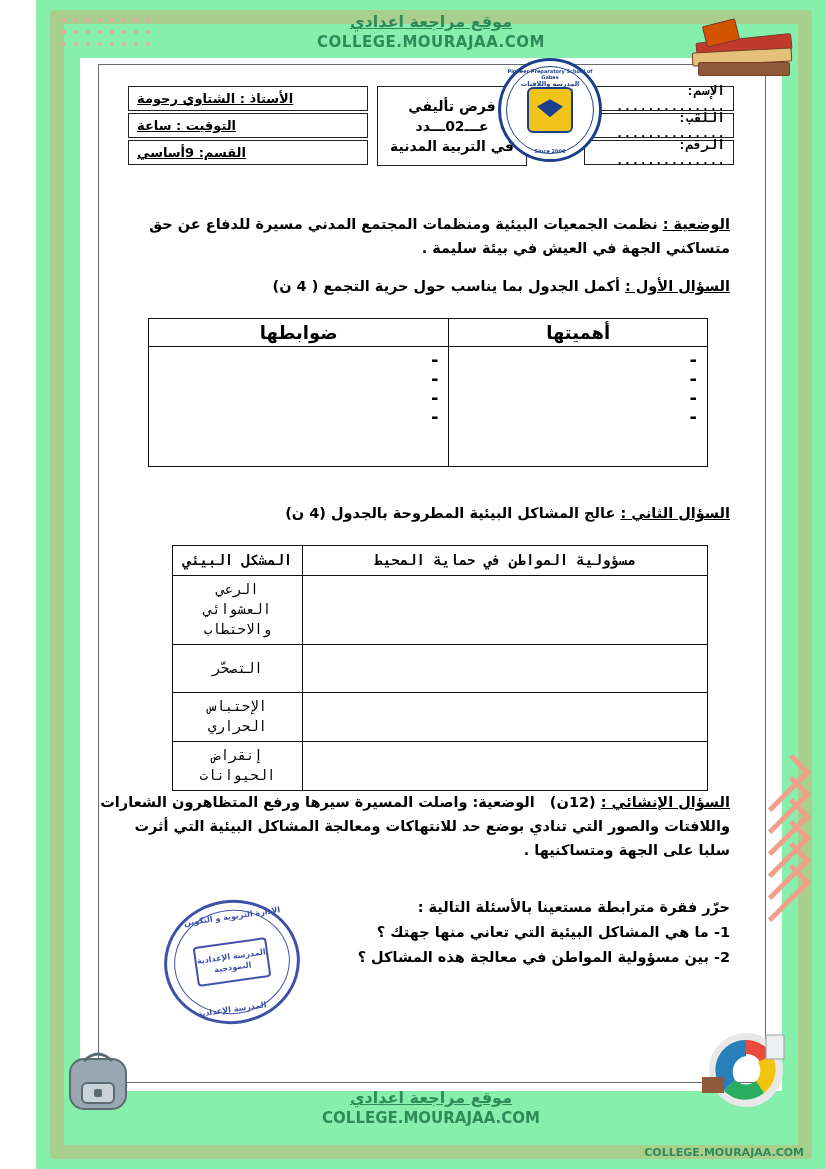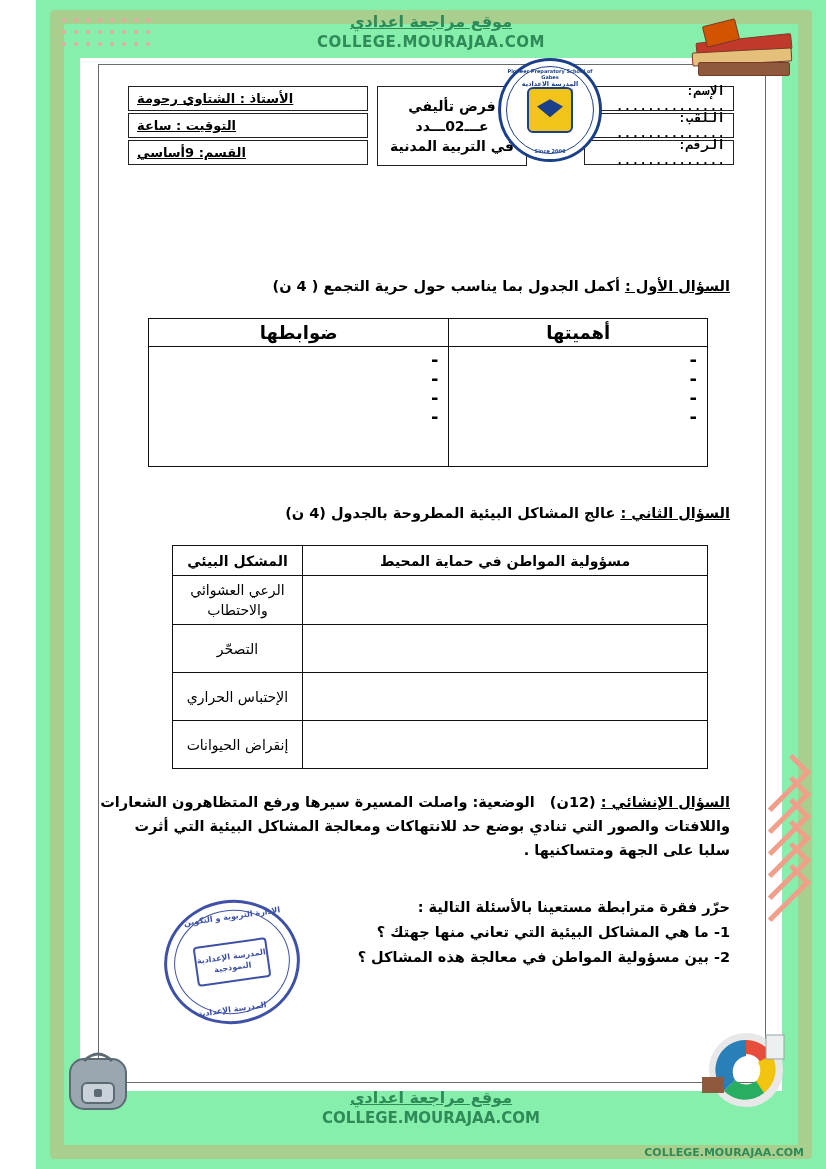--- a/index.html
+++ b/index.html
@@ -188,20 +188,21 @@
   }
   .tbl1 th { text-align:center; height:28px; }
   .tbl1 .dashcell { height:120px; text-align:right; line-height:19px; }
   
   .tbl2 {
     position:absolute; top:545px; right:118px; width:536px;
   }
   .tbl2 td, .tbl2 th {
     border:1px solid #111; font-size:14px; padding:4px 8px;
     text-align:center;
+    font-family:Liberation Mono, monospace;
   }
   .tbl2 th { font-weight:bold; height:30px; }
   .tbl2 td.prob { width:130px; height:48px; font-weight:normal; line-height:20px;}
   .tbl2 td.ans { height:48px; }
   
   .stamp {
     position:absolute; left:128px; top:900px; width:136px; height:124px; z-index:7;
     opacity:0.9;
   }
   .stamp .oval {
@@ -309,26 +310,30 @@
         <div class="row">الإسم: ..............</div>
         <div class="row">اللقب: ..............</div>
         <div class="row">الرقم: ..............</div>
       </div>
     </div>
 
     <div class="seal">
       <div class="ring"></div>
       <div class="ring2"></div>
       <div class="txt-top">Pioneer Preparatory School of Gabes</div>
-      <div class="arc a1">المدرسة الاعدادية</div>
+      <div class="arc a1">المدرسة واللافتات</div>
       <div class="arc a2">النموذجية بقابس</div>
       <div class="crest"></div>
       <div class="txt-bot">Since 2006</div>
     </div>
 
+    <div class="block situation">
+      <span class="u">الوضعية :</span>
+      <span>نظمت الجمعيات البيئية ومنظمات المجتمع المدني مسيرة للدفاع عن حق متساكني الجهة في العيش في بيئة سليمة .</span>
+    </div>
 
     <div class="block q1">
       <span class="u">السؤال الأول :</span>
       <span>أكمل الجدول بما يناسب حول حرية التجمع ( 4 ن)</span>
     </div>
 
     <table class="tbl1">
       <tbody>
           <tr>
         <th>أهميتها</th>

